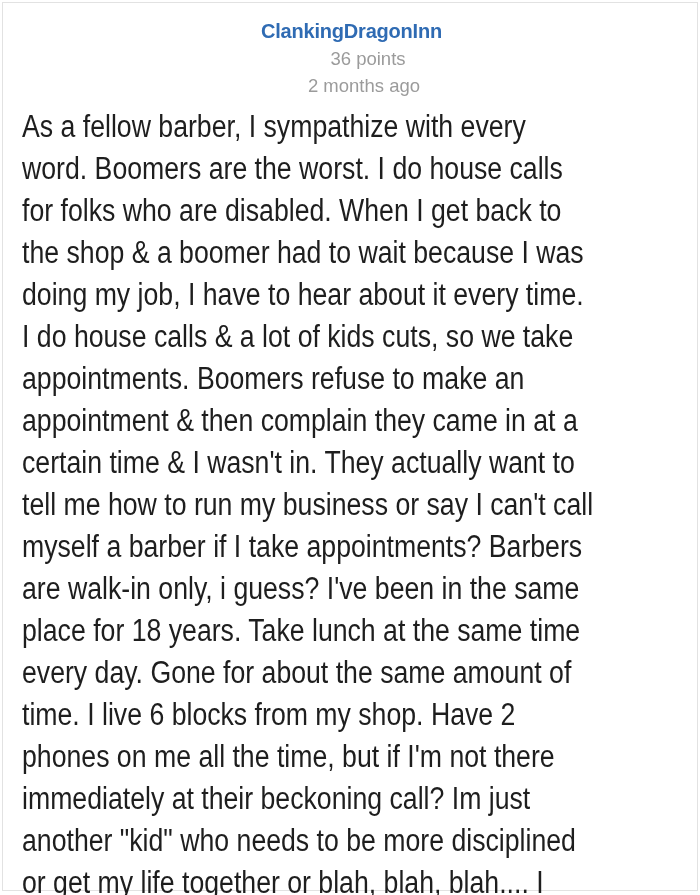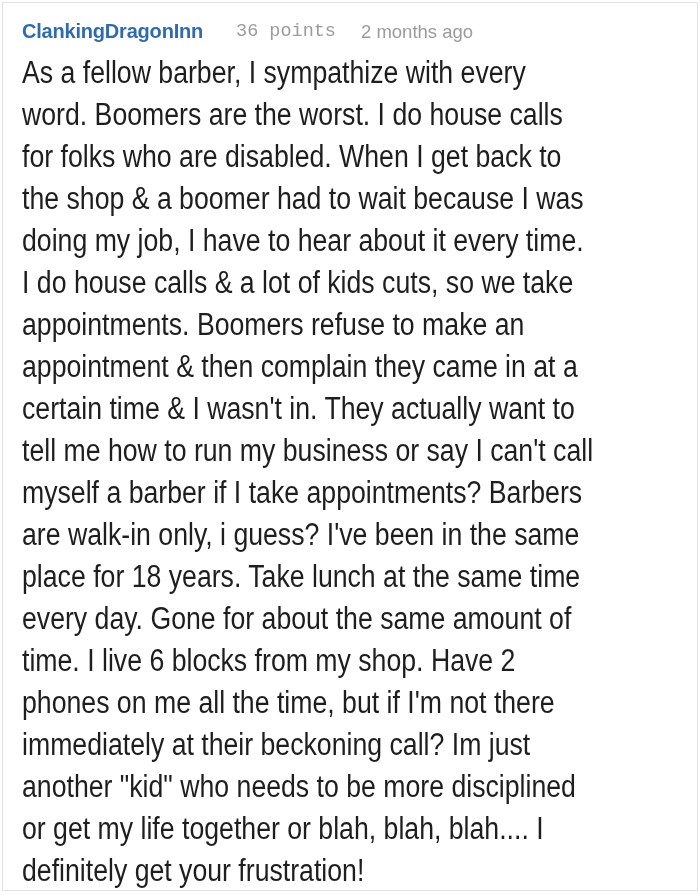--- a/index.html
+++ b/index.html
@@ -17,37 +17,37 @@
     top: 2px;
     right: 2px;
     bottom: 4px;
     background: #ffffff;
     border: 1px solid #e2e2e2;
     box-sizing: border-box;
     padding: 15px 16px 0 19px;
   }
   .comment-header {
     display: flex;
-    align-items: flex-start;
+    align-items: center;
     white-space: nowrap;
     line-height: 27px;
+    flex-direction: column;
   }
   .comment-author {
     color: #2f6bb3;
     font-weight: bold;
     font-size: 20px;
     letter-spacing: -0.2px;
     text-decoration: none;
     cursor: pointer;
   }
   .comment-points {
     color: #9b9b9b;
     font-size: 18.5px;
     margin-left: 33px;
-    font-family: Liberation Mono, monospace;
   }
   .comment-timestamp {
     color: #9b9b9b;
     font-size: 18.5px;
     margin-left: 25px;
   }
   .comment-body {
     margin-top: 7px;
     width: 814px;               
     transform: scaleX(0.86);    

